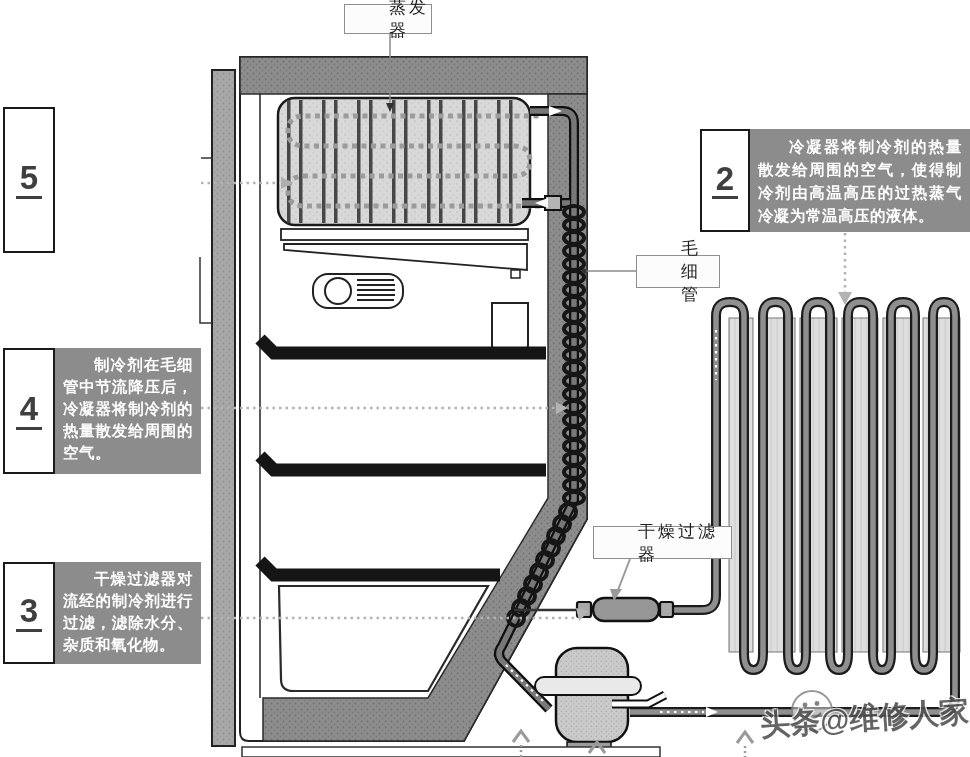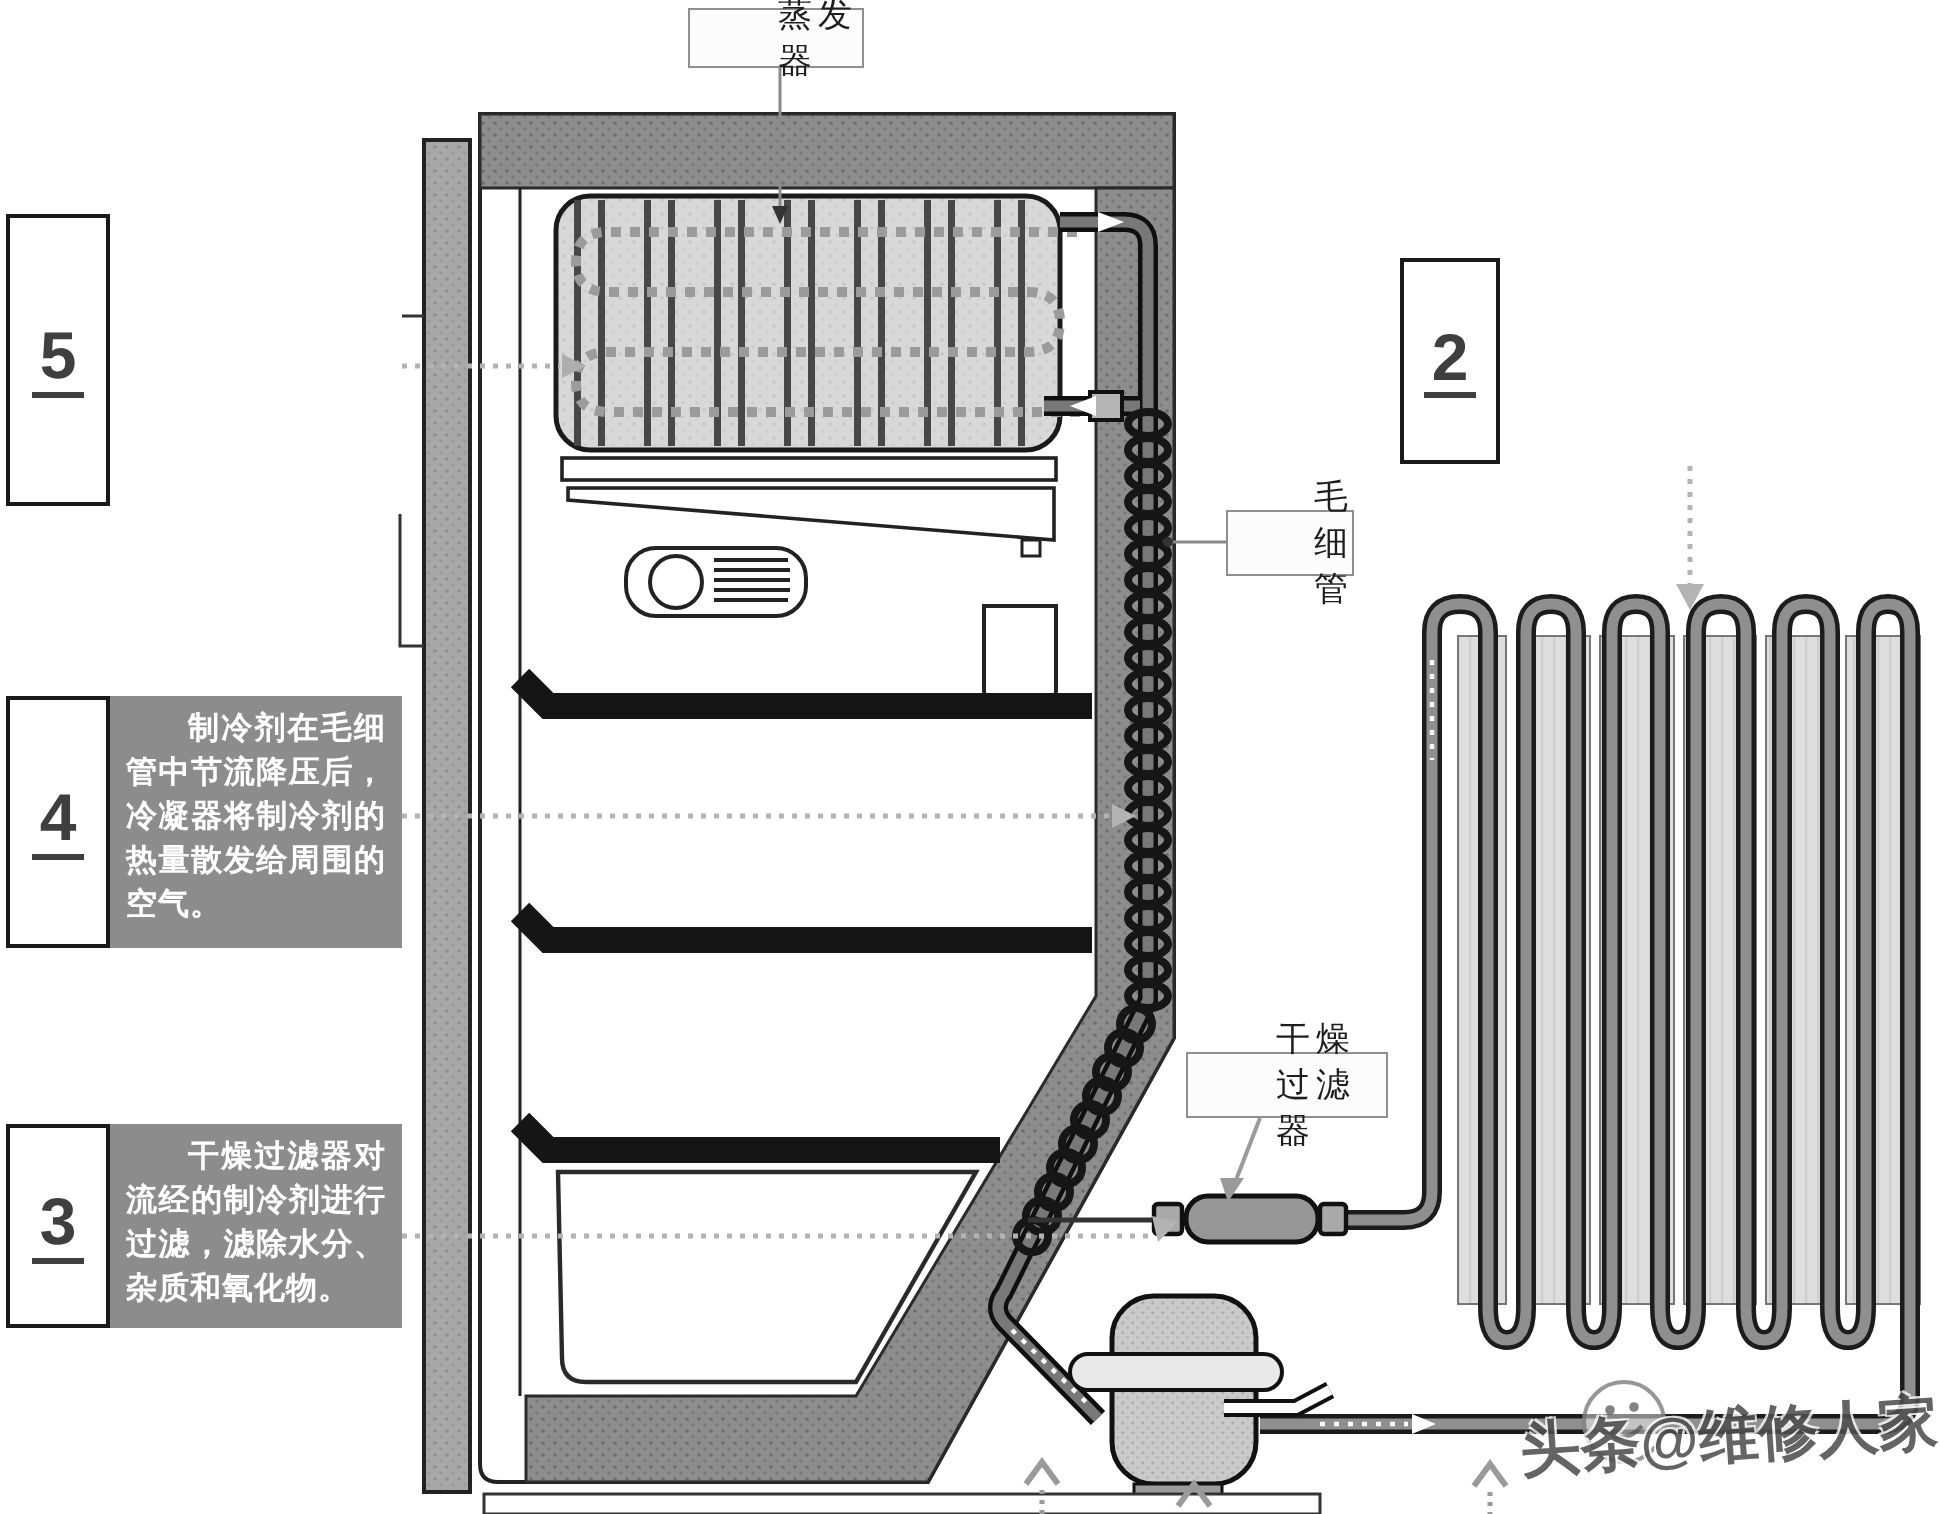--- a/index.html
+++ b/index.html
@@ -17,22 +17,22 @@
   #step4{left:3px;top:348px;height:126px;}
   #step4 .num{width:48px;} #step4 .txt{width:146px;}
   #step3{left:3px;top:562px;height:102px;}
   #step3 .num{width:48px;} #step3 .txt{width:146px;}
   #step2{left:700px;top:129px;height:103px;}
   #step2 .num{width:46px;} #step2 .txt{width:220px;line-height:23px;}
   
   .plabel{position:absolute;background:#fcfcfc;border:1.5px solid #8f8f8f;color:#1d1d1d;
           display:flex;align-items:center;justify-content:center;font-size:17px;letter-spacing:3px;box-sizing:border-box;padding-left:44px;}
   #lab-evap{left:344px;top:4px;width:88px;height:30px;}
-  #lab-cap{left:613px;top:255px;width:64px;height:33px;}
-  #lab-drier{left:593px;top:526px;width:101px;height:33px;}
+  #lab-cap{left:636px;top:255px;width:84px;height:33px;}
+  #lab-drier{left:593px;top:526px;width:139px;height:33px;}
   
   .wm{position:absolute;left:760px;top:698px;width:215px;font-size:30px;font-weight:bold;color:#4f4f4f;
       transform:rotate(-4deg);opacity:.88;white-space:nowrap;letter-spacing:0;
       text-shadow:-1px -1px 0 rgba(255,255,255,.85),1px -1px 0 rgba(255,255,255,.85),
                   -1px 1px 0 rgba(255,255,255,.85),1px 1px 0 rgba(255,255,255,.85);}
   .wm-face{position:absolute;left:789px;top:688px;opacity:.85;}
 </style>
 </head>
 <body>
 
@@ -256,20 +256,21 @@
 <div class="step" id="step3">
   <div class="num">
         <span>3</span>
       </div>
   <div class="txt">干燥过滤器对流经的制冷剂进行过滤，滤除水分、杂质和氧化物。</div>
 </div>
 <div class="step" id="step2">
   <div class="num">
         <span>2</span>
       </div>
+  <div class="txt">冷凝器将制冷剂的热量散发给周围的空气，使得制冷剂由高温高压的过热蒸气冷凝为常温高压的液体。</div>
 </div>
 
 <svg class="wm-face" width="46" height="46" viewBox="0 0 46 46">
   <circle cx="23" cy="23" r="20" fill="rgba(255,255,255,0.55)" stroke="#858585" stroke-width="2"></circle>
   <circle cx="16" cy="17" r="2.4" fill="#6e6e6e"></circle>
   <circle cx="28" cy="15.5" r="2.4" fill="#6e6e6e"></circle>
   <path d="M14,27 Q23,35 32,25" fill="none" stroke="#6e6e6e" stroke-width="2.2"></path>
 </svg>
 <div class="wm">头条@维修人家</div>
 

